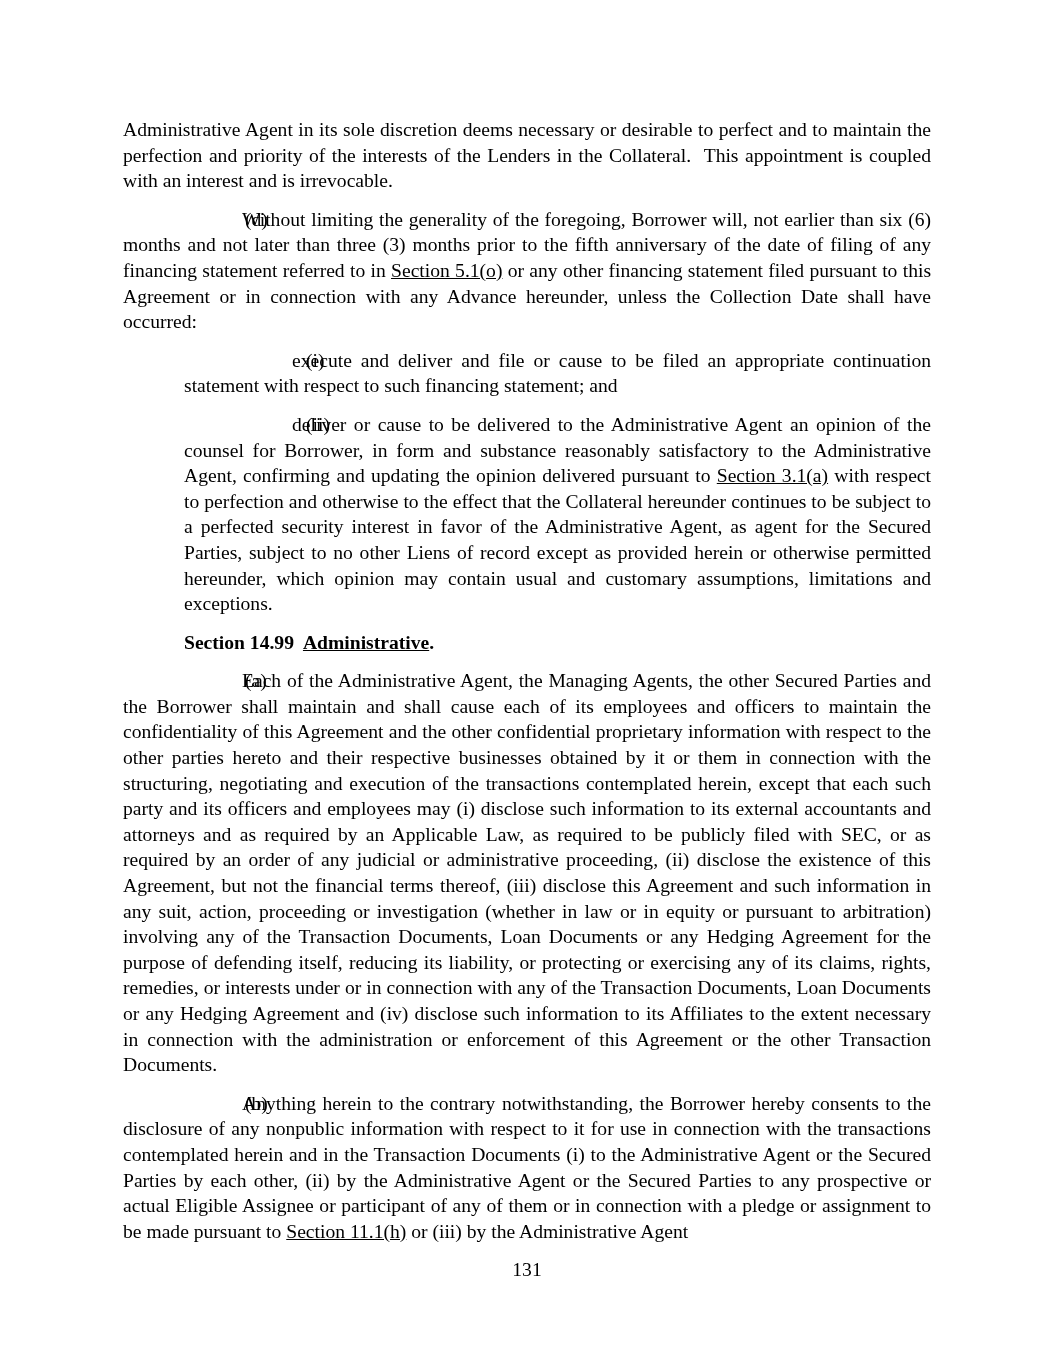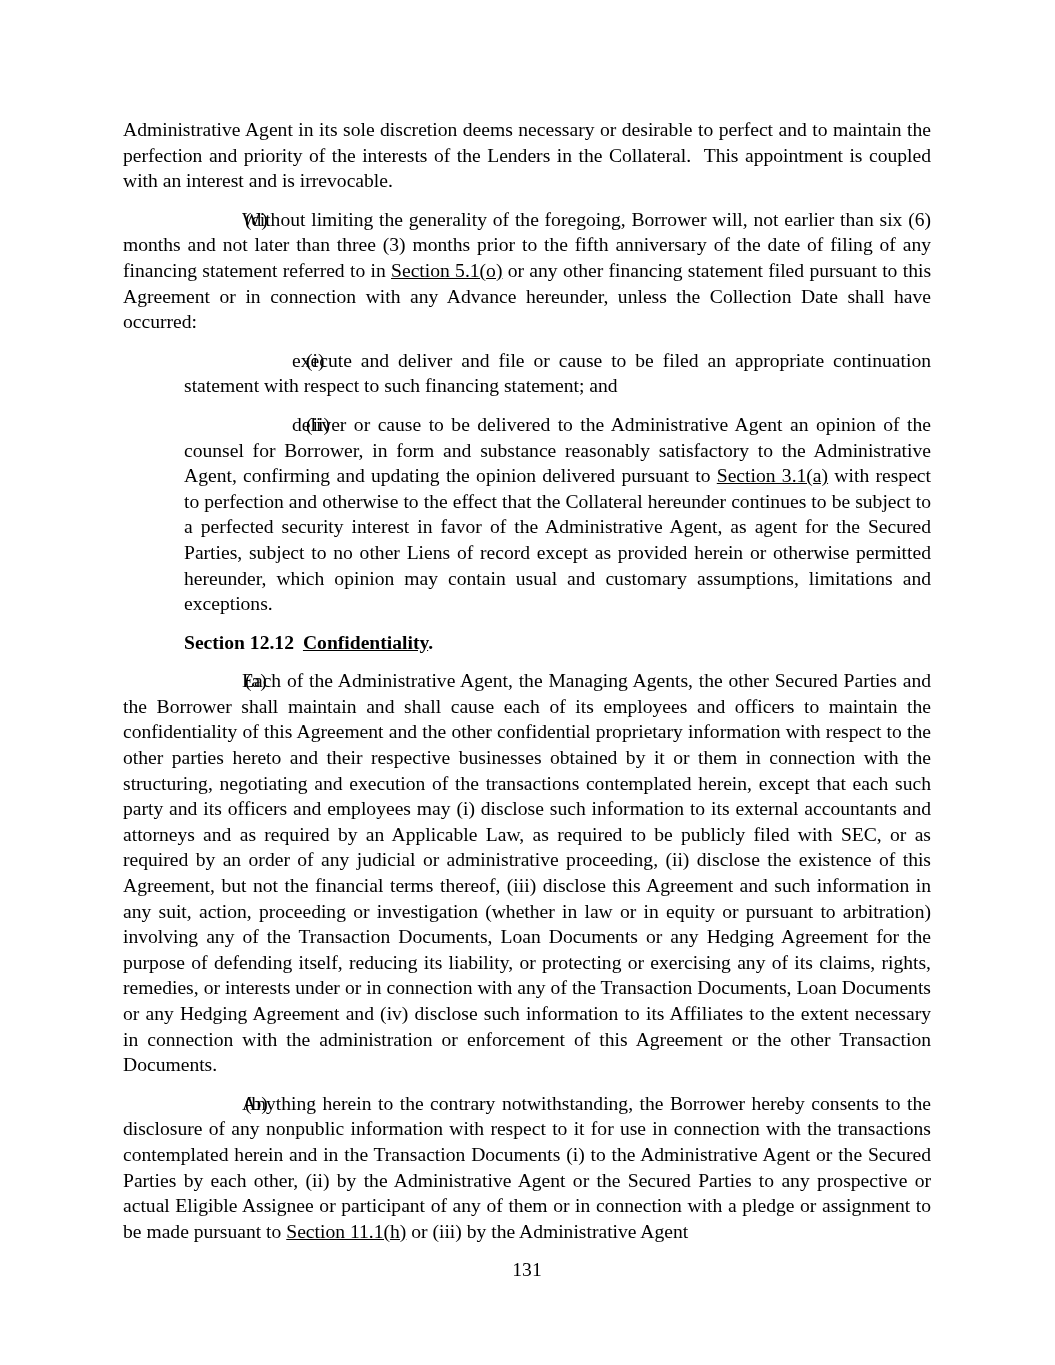--- a/index.html
+++ b/index.html
@@ -62,21 +62,21 @@
 <div class="doc">
 
   <p class="flush">Administrative Agent in its sole discretion deems necessary or desirable to perfect and to maintain the perfection and priority of the interests of the Lenders in the Collateral.&nbsp; This appointment is coupled with an interest and is irrevocable.</p>
 
   <p><span class="lbl">(d)</span><span>Without limiting the generality of the foregoing, Borrower will, not earlier than six (6) months and not later than three (3) months prior to the fifth anniversary of the date of filing of any financing statement referred to in </span><span class="u">Section 5.1(o)</span><span> or any other financing statement filed pursuant to this Agreement or in connection with any Advance hereunder, unless the Collection Date shall have occurred:</span></p>
 
   <p class="sub"><span class="lbl">(i)</span><span>execute and deliver and file or cause to be filed an appropriate continuation statement with respect to such financing statement; and</span></p>
 
   <p class="sub"><span class="lbl">(ii)</span><span>deliver or cause to be delivered to the Administrative Agent an opinion of the counsel for Borrower, in form and substance reasonably satisfactory to the Administrative Agent, confirming and updating the opinion delivered pursuant to </span><span class="u">Section 3.1(a)</span><span> with respect to perfection and otherwise to the effect that the Collateral hereunder continues to be subject to a perfected security interest in favor of the Administrative Agent, as agent for the Secured Parties, subject to no other Liens of record except as provided herein or otherwise permitted hereunder, which opinion may contain usual and customary assumptions, limitations and exceptions.</span></p>
 
-  <p class="heading"><span class="hnum">Section 12.12</span><span class="u">Confidentiality</span><span>.</span></p>
+  <p class="heading"><span class="hnum">Section 14.99</span><span class="u">Administrative</span><span>.</span></p>
 
   <p><span class="lbl">(a)</span><span>Each of the Administrative Agent, the Managing Agents, the other Secured Parties and the Borrower shall maintain and shall cause each of its employees and officers to maintain the confidentiality of this Agreement and the other confidential proprietary information with respect to the other parties hereto and their respective businesses obtained by it or them in connection with the structuring, negotiating and execution of the transactions contemplated herein, except that each such party and its officers and employees may (i) disclose such information to its external accountants and attorneys and as required by an Applicable Law, as required to be publicly filed with SEC, or as required by an order of any judicial or administrative proceeding, (ii) disclose the existence of this Agreement, but not the financial terms thereof, (iii) disclose this Agreement and such information in any suit, action, proceeding or investigation (whether in law or in equity or pursuant to arbitration) involving any of the Transaction Documents, Loan Documents or any Hedging Agreement for the purpose of defending itself, reducing its liability, or protecting or exercising any of its claims, rights, remedies, or interests under or in connection with any of the Transaction Documents, Loan Documents or any Hedging Agreement and (iv) disclose such information to its Affiliates to the extent necessary in connection with the administration or enforcement of this Agreement or the other Transaction Documents.</span></p>
 
   <p><span class="lbl">(b)</span><span>Anything herein to the contrary notwithstanding, the Borrower hereby consents to the disclosure of any nonpublic information with respect to it for use in connection with the transactions contemplated herein and in the Transaction Documents (i) to the Administrative Agent or the Secured Parties by each other, (ii) by the Administrative Agent or the Secured Parties to any prospective or actual Eligible Assignee or participant of any of them or in connection with a pledge or assignment to be made pursuant to </span><span class="u">Section 11.1(h)</span><span> or (iii) by the Administrative Agent</span></p>
 
   <p class="pagenum">131</p>
 
 </div>
 
 </body></html>

